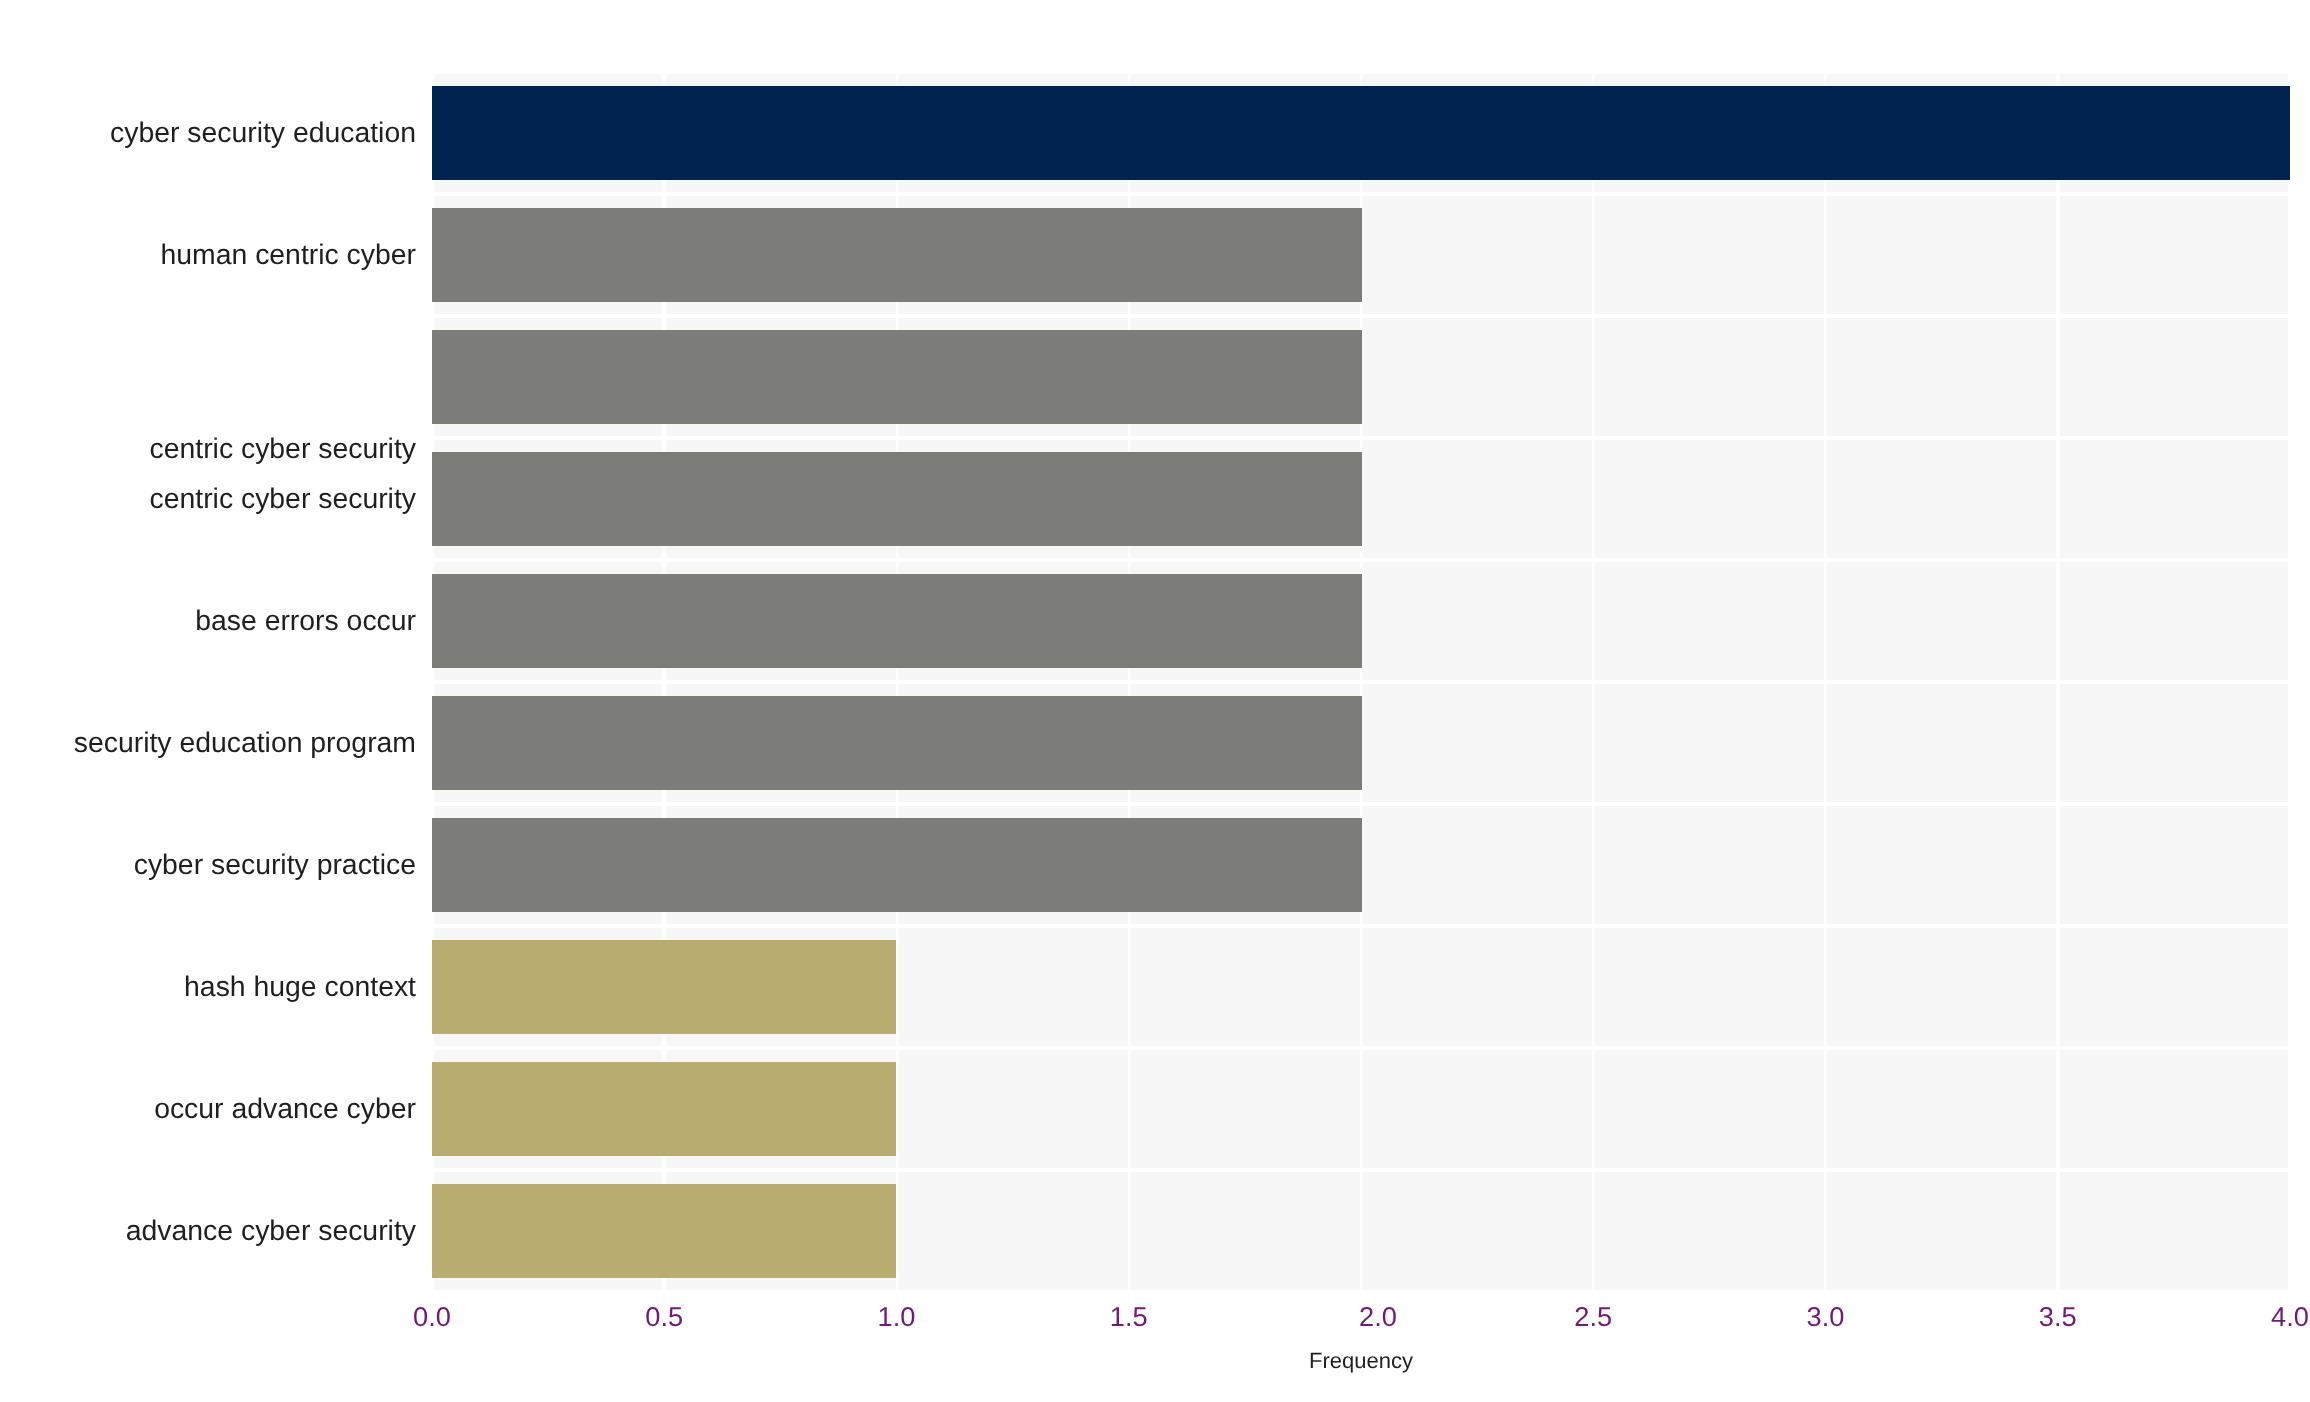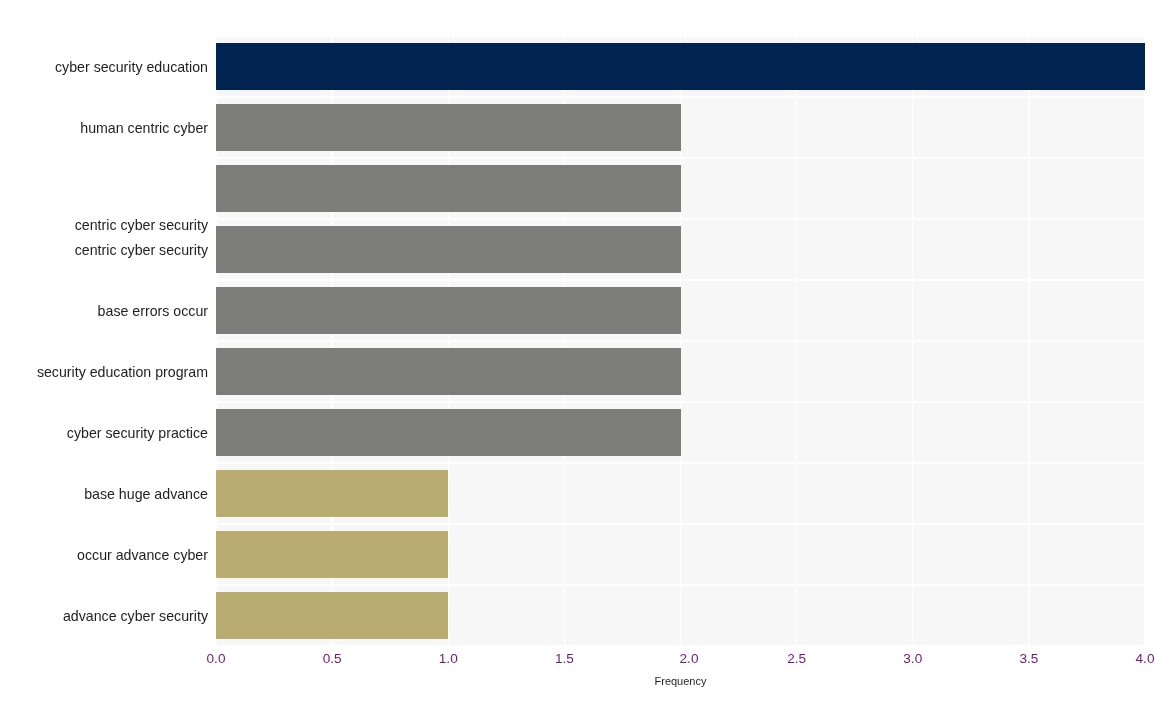--- a/index.html
+++ b/index.html
@@ -105,21 +105,21 @@
 
 
   <div id="ytick-labels">
       <div class="ytick-label" style="top: 23.5px;">cyber security education</div>
       <div class="ytick-label" style="top: 84.5px;">human centric cyber</div>
       <div class="ytick-label" style="top: 145.5px; margin-top: 36px;">centric cyber security</div>
       <div class="ytick-label" style="top: 206.5px;">centric cyber security</div>
       <div class="ytick-label" style="top: 267.5px;">base errors occur</div>
       <div class="ytick-label" style="top: 328.5px;">security education program</div>
       <div class="ytick-label" style="top: 389.5px;">cyber security practice</div>
-      <div class="ytick-label" style="top: 450.5px;">base huge advance</div>
+      <div class="ytick-label" style="top: 450.5px;">hash huge context</div>
       <div class="ytick-label" style="top: 511.5px;">occur advance cyber</div>
       <div class="ytick-label" style="top: 572.5px;">advance cyber security</div>
     </div>
 
   <div id="plot-area">
     <div id="gridlines-h">
         <div class="gridline-h" style="top: -0.7px;"></div>
         <div class="gridline-h" style="top: 60.3px;"></div>
         <div class="gridline-h" style="top: 121.3px;"></div>
         <div class="gridline-h" style="top: 182.3px;"></div>

